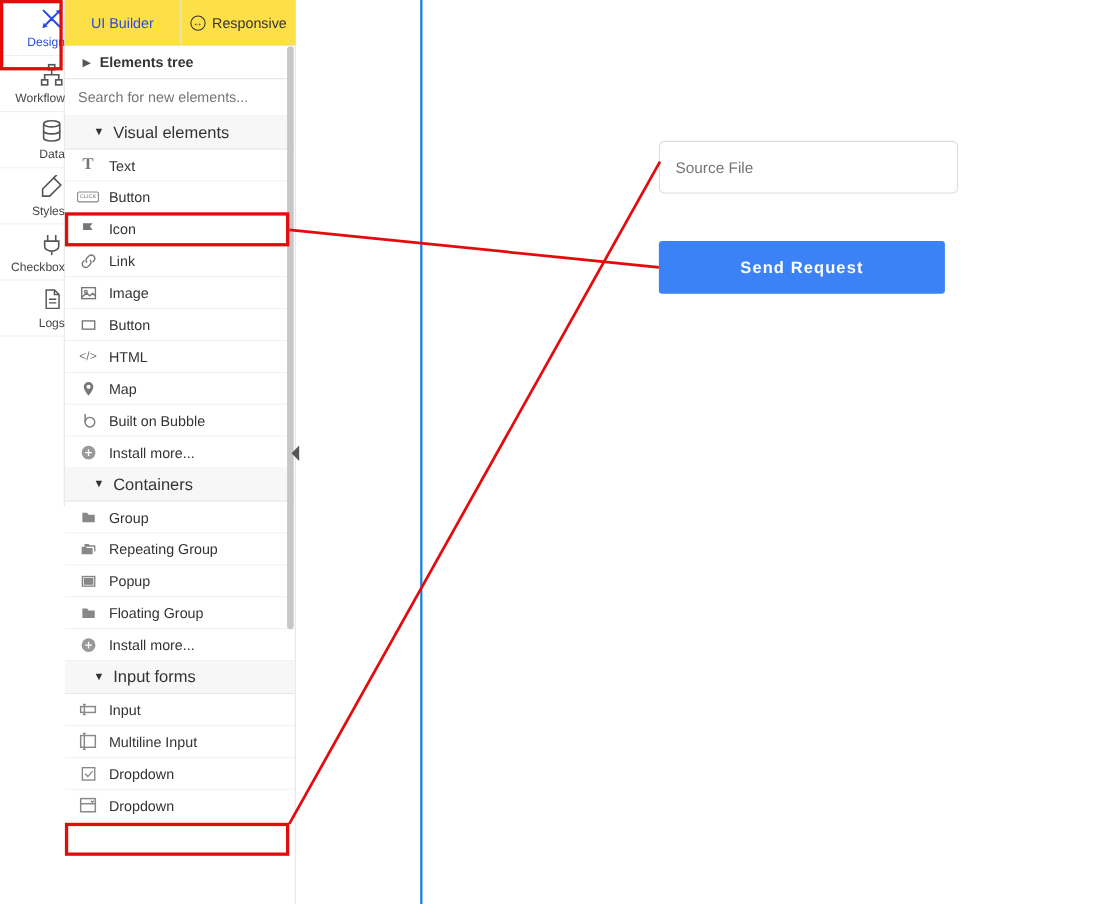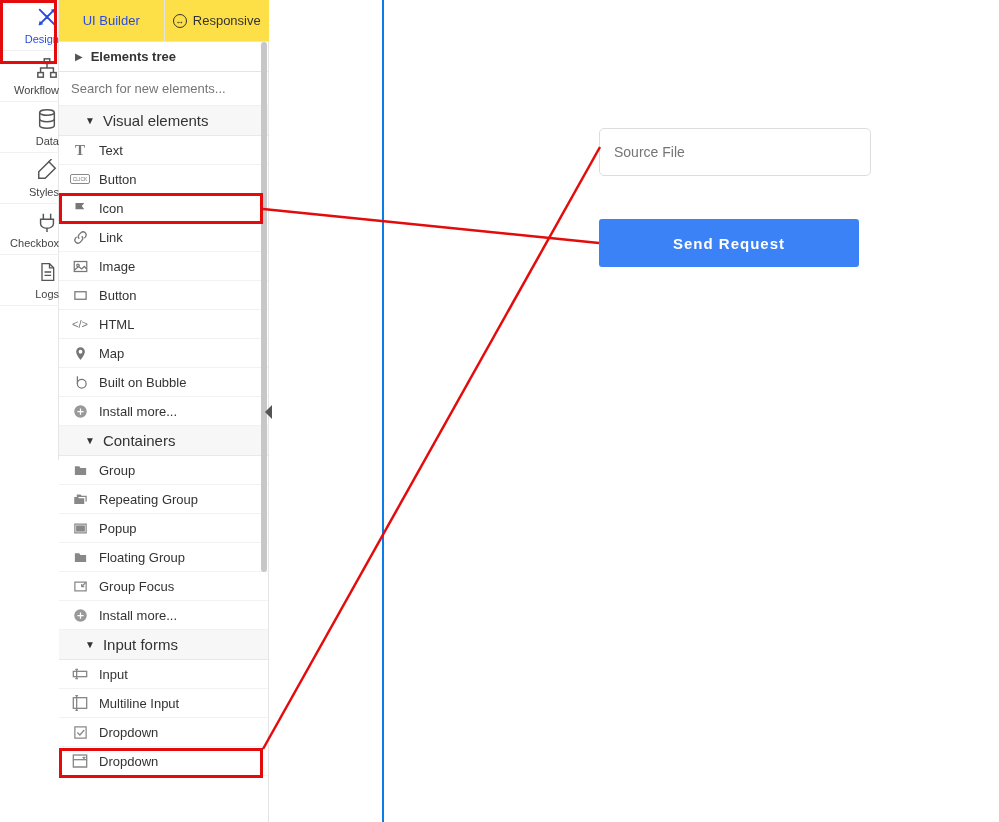--- a/index.html
+++ b/index.html
@@ -325,30 +325,20 @@
     <div class="element-row">
       <span class="eicon">
         <svg width="15" height="15" viewBox="0 0 24 24" fill="#888">
             <path d="M3 5 H10 L12 8 H21 V19 H3 Z"></path>
           </svg>
       </span>
       <span class="txt">Floating Group</span>
     </div>
     <div class="element-row">
       <span class="eicon">
-        <svg width="15" height="15" viewBox="0 0 24 24" fill="none" stroke="#888" stroke-width="2">
-            <rect x="3" y="5" width="18" height="14"></rect>
-            <path d="M21 5 L14 12" stroke-width="2"></path>
-            <path d="M14 8 V12 H18"></path>
-          </svg>
-      </span>
-      <span class="txt">Group Focus</span>
-    </div>
-    <div class="element-row">
-      <span class="eicon">
         <svg width="15" height="15" viewBox="0 0 24 24" fill="#999">
             <circle cx="12" cy="12" r="10"></circle>
             <path d="M7 12 H17 M12 7 V17" stroke="#fff" stroke-width="2"></path>
           </svg>
       </span>
       <span class="txt">Install more...</span>
     </div>
 
     <div class="section-header">
       <span class="caret">▼</span>

